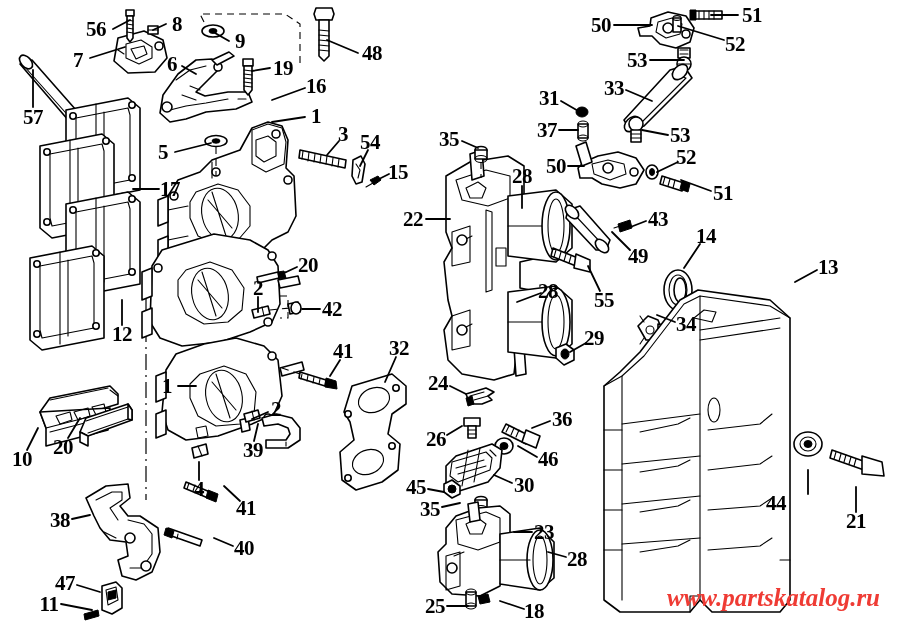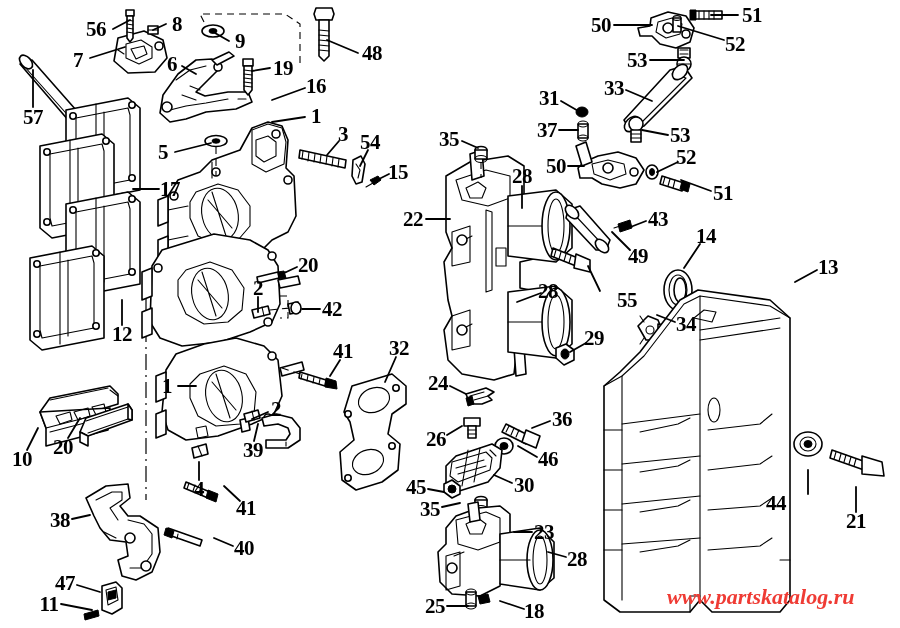--- a/index.html
+++ b/index.html
@@ -9,21 +9,21 @@
   }
   #art{position:absolute;left:0;top:0;width:900px;height:628px;}
   .lbl{
     position:absolute;font-family:"Liberation Serif",serif;font-weight:bold;
     font-size:21px;color:#000;line-height:1;white-space:nowrap;
     transform:translate(-50%,-50%);letter-spacing:-0.5px;
   }
   #watermark{
     position:absolute;left:667px;top:584px;
     font-family:"Liberation Serif",serif;font-style:italic;font-weight:bold;
-    font-size:22px;color:#ef3b34;white-space:nowrap;letter-spacing:0px;
+    font-size:25px;color:#ef3b34;white-space:nowrap;letter-spacing:0px;
   }
 </style>
 </head>
 <body>
 
 <div id="diagram">
 
   <svg id="art" viewBox="0 0 900 628" xmlns="http://www.w3.org/2000/svg">
     <defs>
       <style>
@@ -616,21 +616,21 @@
       <div class="lbl" style="left: 686px; top: 157px;">52</div>
       <div class="lbl" style="left: 723px; top: 193px;">51</div>
       <div class="lbl" style="left: 170px; top: 189px;">17</div>
       <div class="lbl" style="left: 413px; top: 219px;">22</div>
       <div class="lbl" style="left: 658px; top: 219px;">43</div>
       <div class="lbl" style="left: 706px; top: 236px;">14</div>
       <div class="lbl" style="left: 308px; top: 265px;">20</div>
       <div class="lbl" style="left: 638px; top: 256px;">49</div>
       <div class="lbl" style="left: 828px; top: 267px;">13</div>
       <div class="lbl" style="left: 548px; top: 291px;">28</div>
-      <div class="lbl" style="left: 604px; top: 300px; margin-left: 23px;">55</div>
+      <div class="lbl" style="left: 604px; top: 300px;">55</div>
       <div class="lbl" style="left: 258px; top: 288px;">2</div>
       <div class="lbl" style="left: 332px; top: 309px;">42</div>
       <div class="lbl" style="left: 686px; top: 324px;">34</div>
       <div class="lbl" style="left: 122px; top: 334px;">12</div>
       <div class="lbl" style="left: 594px; top: 338px;">29</div>
       <div class="lbl" style="left: 343px; top: 351px;">41</div>
       <div class="lbl" style="left: 399px; top: 348px;">32</div>
       <div class="lbl" style="left: 167px; top: 386px;">1</div>
       <div class="lbl" style="left: 438px; top: 383px;">24</div>
       <div class="lbl" style="left: 276px; top: 409px;">2</div>

